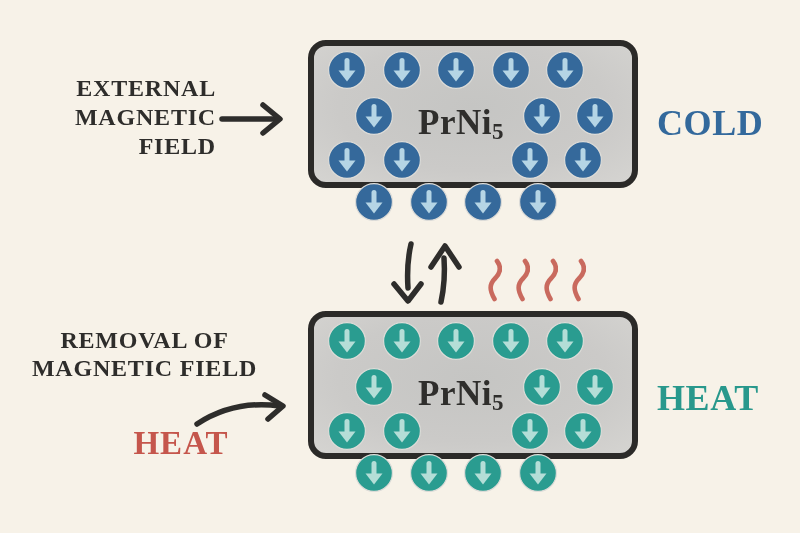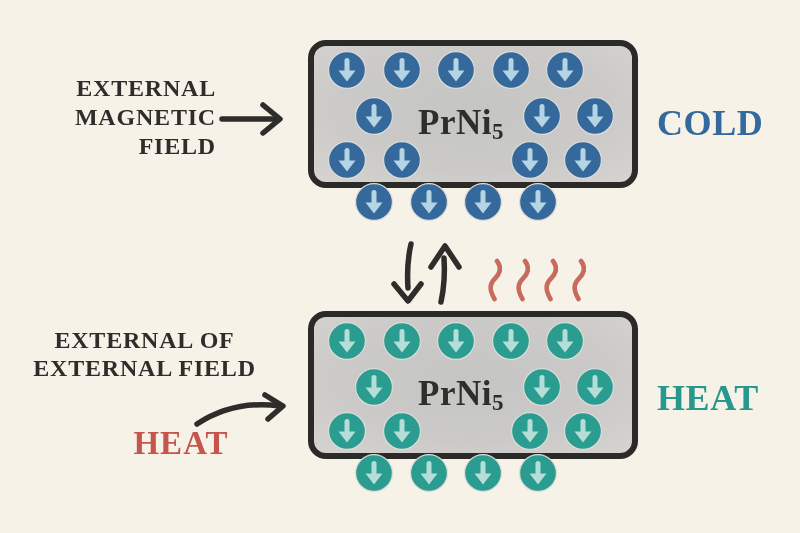--- a/index.html
+++ b/index.html
@@ -202,22 +202,22 @@
       </svg>
       <svg width="14" height="44" viewBox="0 0 14 44">
         <path class="stroke-heat" stroke-width="4.6" d="M9 3 C13.5 9 13 14.5 7 20.5 C1 26.5 1.5 32.5 6.5 41"></path>
       </svg>
       <svg width="14" height="44" viewBox="0 0 14 44">
         <path class="stroke-heat" stroke-width="4.6" d="M9 3 C13.5 9 13 14.5 7 20.5 C1 26.5 1.5 32.5 6.5 41"></path>
       </svg>
     </div>
 
   <div class="headline removal-label">
-    <div>EXTERNAL OF</div>
-    <div>EXTERNAL FIELD</div>
+    <div>REMOVAL OF</div>
+    <div>MAGNETIC FIELD</div>
   </div>
 
   <svg class="icon curved-arrow" width="98" height="40" viewBox="0 0 98 40">
     <path class="stroke-dark" stroke-width="5.5" d="M4 32 C30 15 58 10 87 14"></path>
     <path class="stroke-dark" stroke-width="5.5" d="M72 3 L90 14 L75 27"></path>
   </svg>
 
   <div class="heat-in-label">HEAT</div>
 
   <div class="mbox mbox-bottom">

